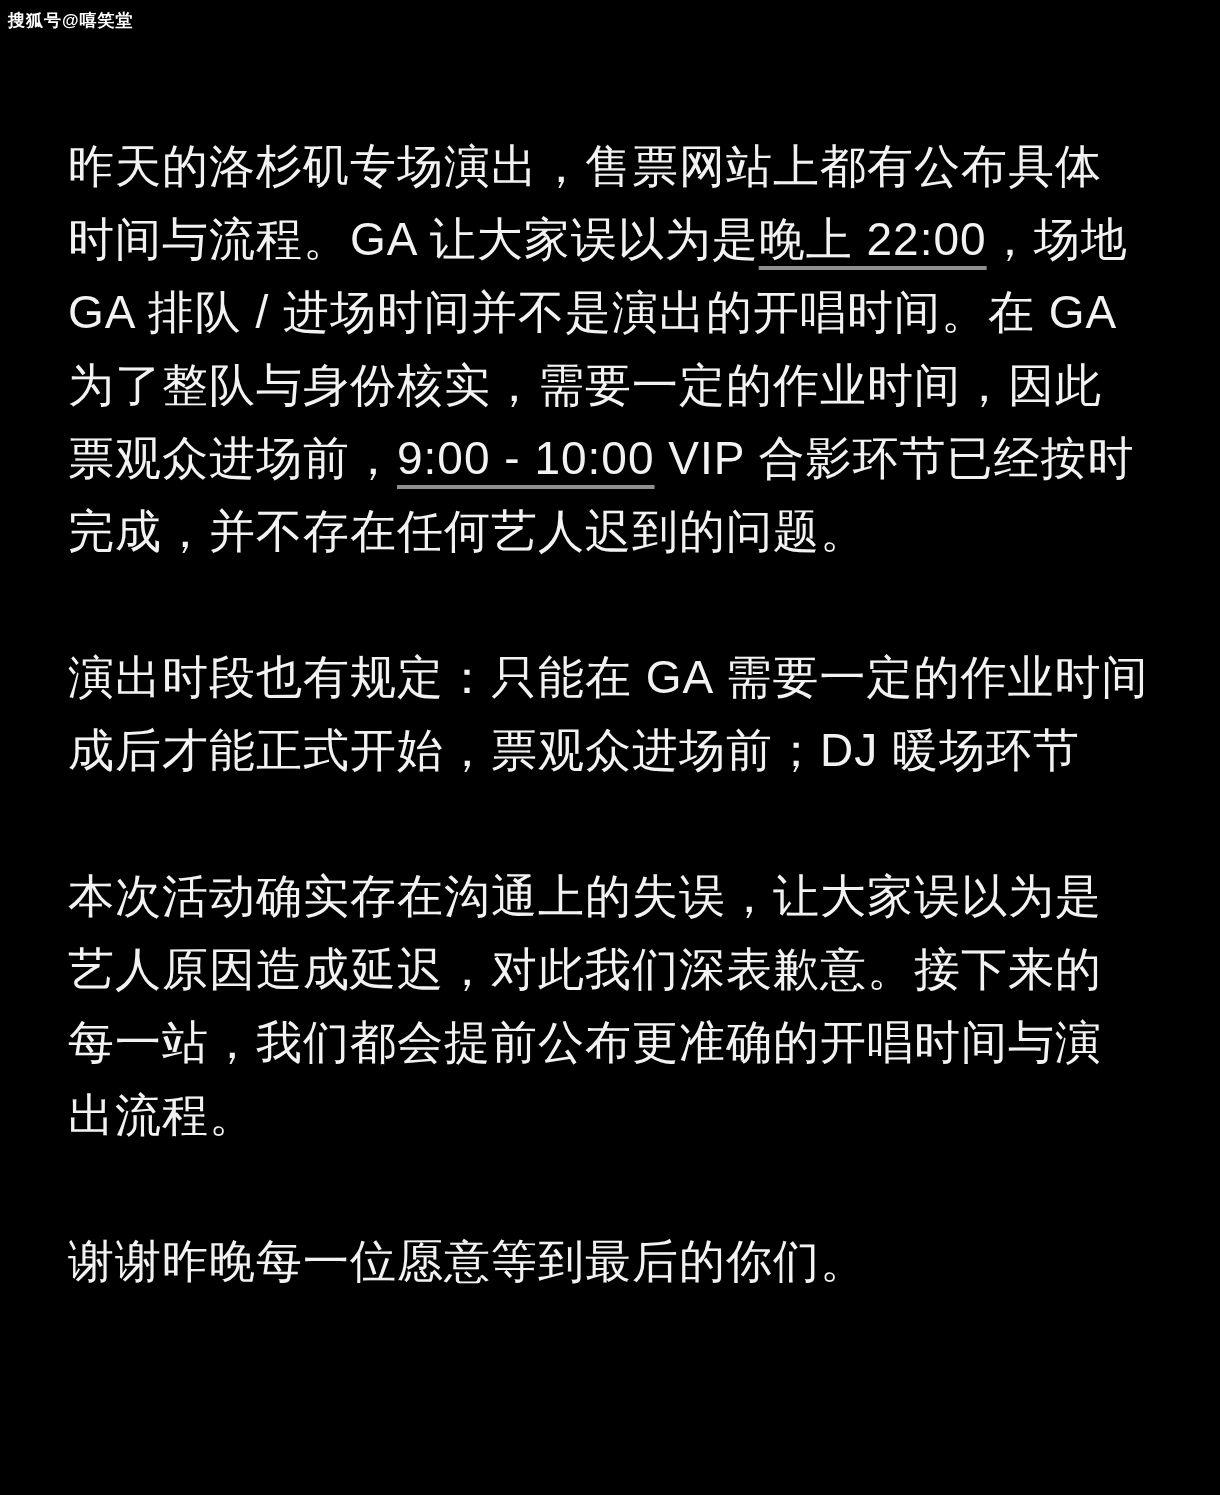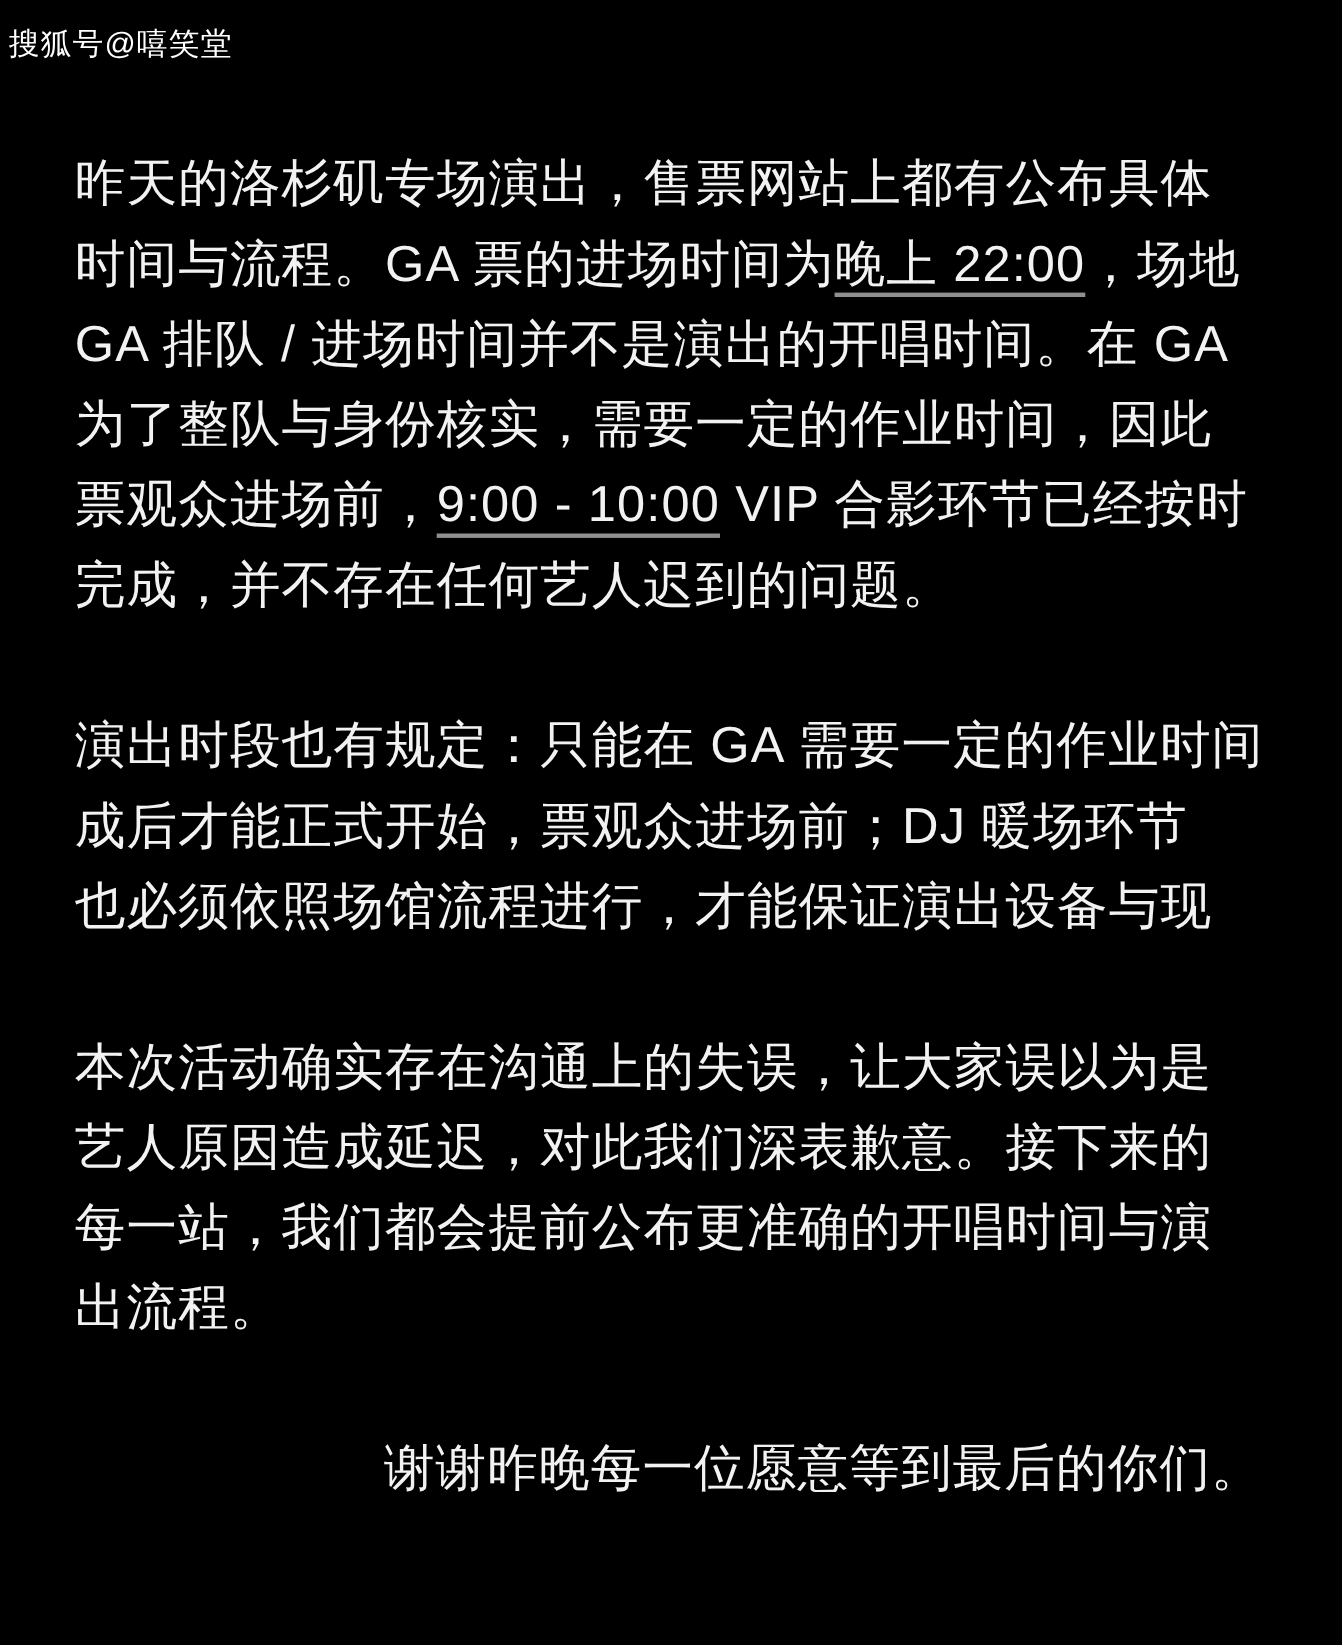--- a/index.html
+++ b/index.html
@@ -11,73 +11,71 @@
     position: relative;
     width: 1220px;
     height: 1495px;
     overflow: hidden;
     font-family: "Liberation Sans", "DejaVu Sans", sans-serif;
     -webkit-font-smoothing: antialiased;
   }
   .watermark {
     position: absolute;
     left: 8px;
-    top: 21px;
-    font-size: 28px;
-    font-weight: 400;
+    top: 9px;
+    font-size: 17px;
+    font-weight: 700;
     letter-spacing: 1px;
     color: var(--watermark-color, #ffffff);
     white-space: nowrap;
   }
   .content {
     position: absolute;
     left: 68px;
     top: 130px;
     width: 1080px;
     color: var(--text-color, #f2f2f2);
     font-size: 46px;
     line-height: 73px;
     letter-spacing: 1px;
     font-weight: 400;
   }
   .para {
     margin: 0 0 73px 0;
   }
   .para:last-child {
     margin-bottom: 0;
-    text-align: right;
   }
   .line {
     white-space: nowrap;
   }
   .u {
     text-decoration: underline;
     text-decoration-color: var(--underline-color, #8f8f8f);
     text-decoration-thickness: 4px;
     text-underline-offset: 11px;
   }
 </style>
 </head>
 <body style="background: rgb(0, 0, 0); --text-color: #f2f2f2; --watermark-color: #ffffff; --underline-color: #8f8f8f;">
 
 <div class="watermark">搜狐号@嘻笑堂</div>
 
 <main class="content" id="paragraphs">
     <div class="para">
       <div class="line"><span>昨天的洛杉矶专场演出，售票网站上都有公布具体</span></div>
-      <div class="line"><span>时间与流程。GA 票的进场时间为</span><span class="u">晚上 22:00</span><span>，场地</span></div>
+      <div class="line"><span>时间与流程。GA 让大家误以为是</span><span class="u">晚上 22:00</span><span>，场地</span></div>
       <div class="line"><span>GA 排队 / 进场时间并不是演出的开唱时间。在 GA</span></div>
       <div class="line"><span>为了整队与身份核实，需要一定的作业时间，因此</span></div>
       <div class="line"><span>票观众进场前，</span><span class="u">9:00 - 10:00</span><span> VIP 合影环节已经按时</span></div>
       <div class="line"><span>完成，并不存在任何艺人迟到的问题。</span></div>
     </div>
     <div class="para">
       <div class="line"><span>演出时段也有规定：只能在 GA 需要一定的作业时间</span></div>
       <div class="line"><span>成后才能正式开始，票观众进场前；DJ 暖场环节</span></div>
-      <div class="line"><span>也必须依照场馆流程进行，才能保证演出设备与现</span></div>
     </div>
     <div class="para">
       <div class="line"><span>本次活动确实存在沟通上的失误，让大家误以为是</span></div>
       <div class="line"><span>艺人原因造成延迟，对此我们深表歉意。接下来的</span></div>
       <div class="line"><span>每一站，我们都会提前公布更准确的开唱时间与演</span></div>
       <div class="line"><span>出流程。</span></div>
     </div>
     <div class="para">
       <div class="line"><span>谢谢昨晚每一位愿意等到最后的你们。</span></div>
     </div>

